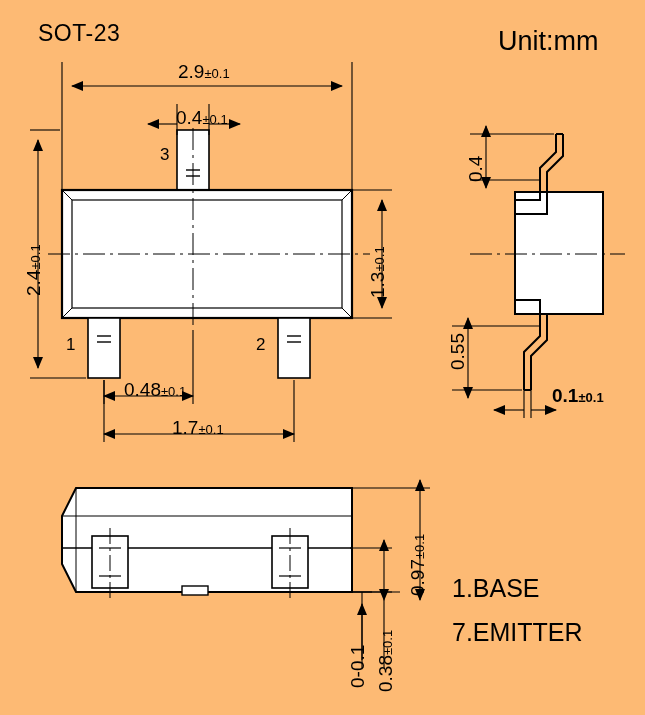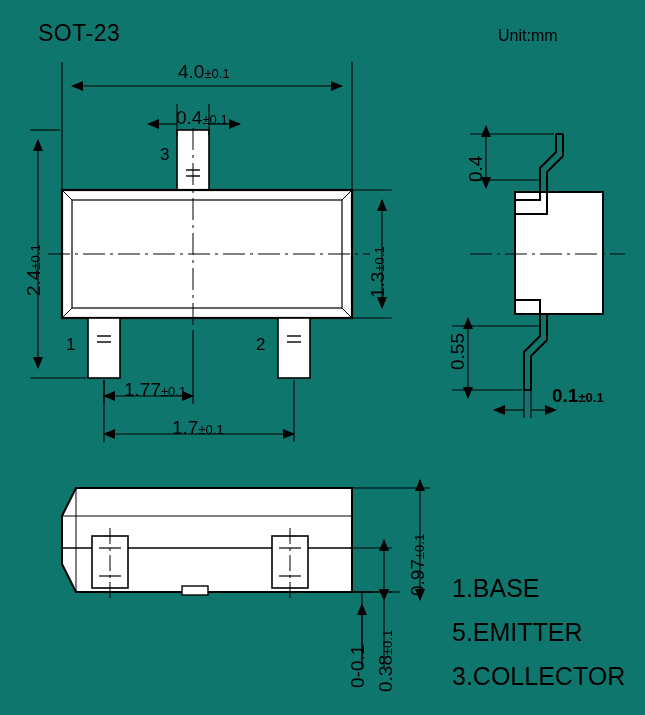--- a/index.html
+++ b/index.html
@@ -4,39 +4,39 @@
 <style>
   html, body {
     margin: 0;
     padding: 0;
     background: #ffffff;
   }
   #root {
     position: relative;
     width: 645px;
     height: 715px;
-    background: #0f766e;
+    background: #fdba74;
     font-family: "Liberation Sans", sans-serif;
     color: #000000;
     overflow: hidden;
   }
   .lbl {
     position: absolute;
     white-space: nowrap;
     font-family: "Liberation Sans", sans-serif;
     color: #000;
     line-height: 1;
   }
   .title {
     font-size: 23px;
     font-weight: 400;
     letter-spacing: 0.5px;
   }
   .unit {
-    font-size: 16px;
+    font-size: 27px;
     font-weight: 400;
   }
   .dim {
     font-size: 19px;
   }
   .dim .tol {
     font-size: 13px;
   }
   .pinnum {
     font-size: 17px;
@@ -209,37 +209,37 @@
       </g>
 
     </g>
   </svg>
 
   <div class="lbl title" style="left:38px; top:22px;">SOT-23</div>
 
   <div class="lbl unit" style="left:498px; top:28px;">Unit:mm</div>
 
   <div class="lbl dim" style="left:178px; top:62px;">
-    <span>4.0</span><span class="tol">±0.1</span>
+    <span>2.9</span><span class="tol">±0.1</span>
   </div>
 
   <div class="lbl dim" style="left:176px; top:100px;margin-top:8px;">
     <span>0.4</span><span class="tol">±0.1</span>
   </div>
 
   <div class="lbl dim rot90" style="left:24px; top:296px;">
     <span>2.4</span><span class="tol">±0.1</span>
   </div>
 
   <div class="lbl dim rot90" style="left:368px; top:298px;">
     <span>1.3</span><span class="tol">±0.1</span>
   </div>
 
   <div class="lbl dim" style="left:124px; top:380px;">
-    <span>1.77</span><span class="tol">±0.1</span>
+    <span>0.48</span><span class="tol">±0.1</span>
   </div>
 
   <div class="lbl dim" style="left:172px; top:418px;">
     <span>1.7</span><span class="tol">±0.1</span>
   </div>
 
   <div class="lbl pinnum" style="left:160px; top:146px;">3</div>
   <div class="lbl pinnum" style="left:66px; top:336px;">1</div>
   <div class="lbl pinnum" style="left:256px; top:336px;">2</div>
 
@@ -255,16 +255,15 @@
     <span>0.97</span><span class="tol">±0.1</span>
   </div>
 
   <div class="lbl dim rot90" style="left:348px; top:688px;">0-0.1</div>
 
   <div class="lbl dim rot90" style="left:376px; top:692px;">
     <span>0.38</span><span class="tol">±0.1</span>
   </div>
 
   <div class="lbl legend" style="left:452px; top:576px;">1.BASE</div>
-  <div class="lbl legend" style="left:452px; top:620px;">5.EMITTER</div>
-  <div class="lbl legend" style="left:452px; top:664px;">3.COLLECTOR</div>
+  <div class="lbl legend" style="left:452px; top:620px;">7.EMITTER</div>
 
 </div>
 
 </body></html>

